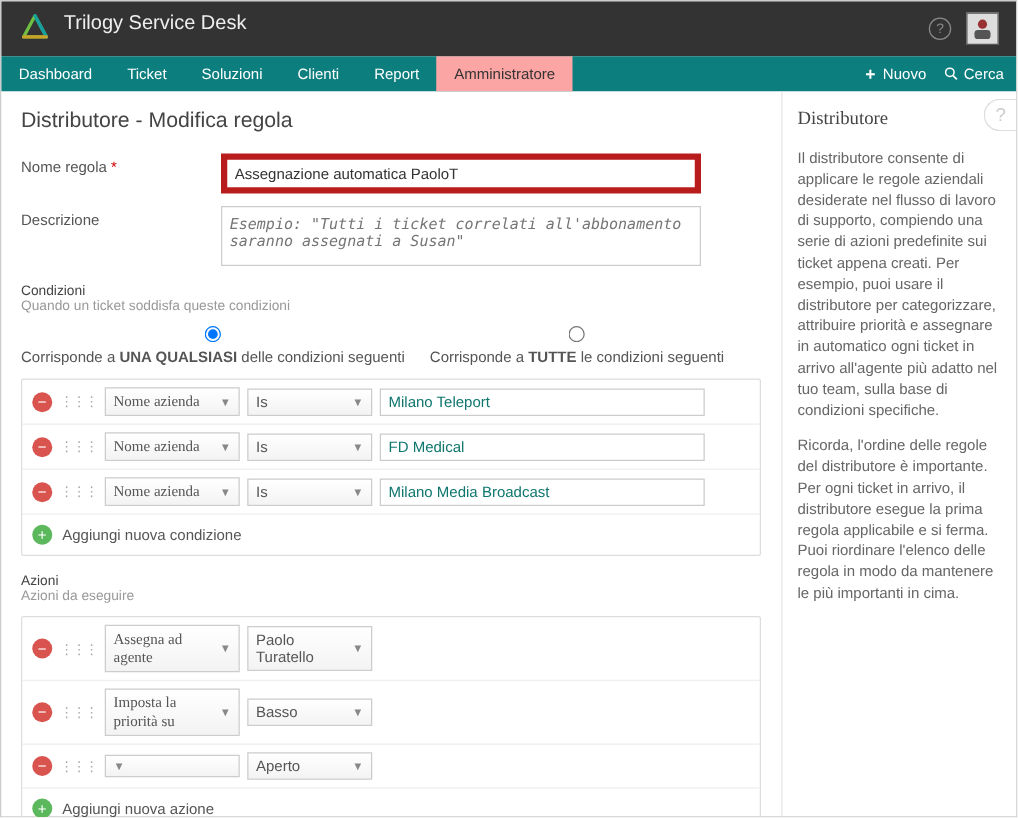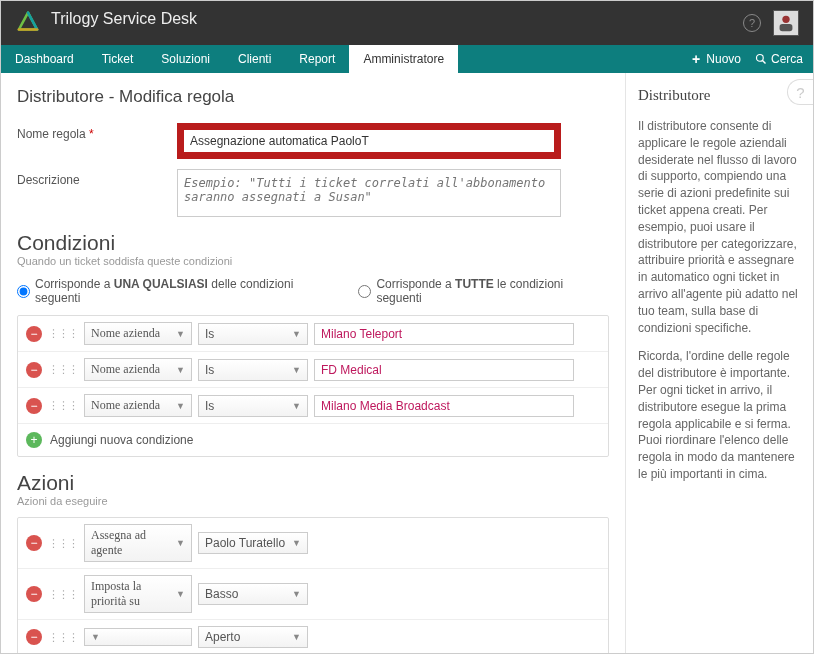--- a/index.html
+++ b/index.html
@@ -12,58 +12,58 @@
 .logo-ring { width: 26px; height: 26px; }
 .app-title { font-size: 16px; color: #eee; }
 .topbar-spacer { flex: 1; }
 .help-icon { width: 18px; height: 18px; border: 1.5px solid #888; border-radius: 50%; display: flex; align-items: center; justify-content: center; color: #888; font-size: 11px; margin-right: 12px; }
 .avatar { width: 26px; height: 26px; background: #ddd; border: 1px solid #555; display: flex; align-items: center; justify-content: center; }
 .avatar svg { width: 22px; height: 22px; }
 
 
 .navbar { background: #0d7e7e; height: 28px; display: flex; align-items: stretch; color: #fff; font-size: 12px; text-align: center; }
 .nav-item { padding: 0 14px; display: flex; align-items: center; cursor: pointer; }
-.nav-item.active { background: #ffffff; color: #333; }
+.nav-item.active { background: #fca5a5; color: #333; }
 .nav-spacer { flex: 1; }
 .nav-right { display: flex; align-items: center; padding-right: 10px; gap: 14px; }
 .nav-plus { font-weight: bold; font-size: 14px; margin-right: 2px; }
 .nav-right-item { display: flex; align-items: center; gap: 4px; cursor: pointer; }
 .mag { width: 12px; height: 12px; }
 
 
 .content { flex: 1; display: flex; overflow: hidden; }
 .main { flex: 1; padding: 14px 16px; overflow: auto; }
 .side { width: 188px; border-left: 1px solid #e5e5e5; padding: 14px 12px; position: relative; }
 .side-help { position: absolute; right: 0px; top: 6px; width: 26px; height: 26px; border: 1.5px solid #ddd; border-right: none; border-radius: 50% 0 0 50%; display: flex; align-items: center; justify-content: center; color: #ccc; font-size: 15px; }
 
 h1.page-title { font-size: 17px; font-weight: normal; color: #444; margin-bottom: 16px; }
 .form-row { display: flex; align-items: flex-start; margin-bottom: 10px; }
 .form-label { width: 160px; color: #555; font-size: 12px; padding-top: 4px; }
 .req { color: #c00; }
-.text-input { width: 384px; padding: 4px 6px; border: 7px solid #b91c1c; font-size: 12px; color: #333; }
+.text-input { width: 384px; padding: 4px 6px; border: 5px solid #b91c1c; font-size: 12px; color: #333; }
 .textarea { width: 384px; height: 48px; padding: 6px; border: 1px solid #ccc; font-size: 12px; font-style: italic; color: #888; resize: none; }
 
-h2.section { font-size: 21px; font-weight: normal; color: #444; margin-top: 14px; }
+h2.section { font-size: 11px; font-weight: normal; color: #444; margin-top: 14px; }
 .section-sub { font-size: 11px; color: #999; margin-bottom: 10px; }
 
 .radio-row { display: flex; gap: 20px; margin-bottom: 10px; font-size: 12px; color: #555; align-items: center; }
-.radio-row label { display: flex; align-items: center; gap: 5px; }
+.radio-row label { display: flex; align-items: center; gap: 5px; flex-direction: column; }
 .radio-row b { font-weight: bold; }
 
 .rule-box { border: 1px solid #ddd; border-radius: 2px; margin-bottom: 14px; }
 .rule-row { display: flex; align-items: center; padding: 6px 8px; border-bottom: 1px solid #eee; gap: 6px; }
 .rule-row:last-child { border-bottom: none; }
 .btn-remove { width: 16px; height: 16px; background: #d9534f; border-radius: 50%; display: flex; align-items: center; justify-content: center; color: #fff; font-size: 12px; line-height: 1; flex-shrink: 0; }
 .btn-add { width: 16px; height: 16px; background: #5cb85c; border-radius: 50%; display: flex; align-items: center; justify-content: center; color: #fff; font-size: 12px; line-height: 1; flex-shrink: 0; }
 .drag { color: #aaa; font-size: 11px; cursor: move; letter-spacing: -1px; flex-shrink: 0; }
 .sel { border: 1px solid #ccc; background: linear-gradient(#fff,#f3f3f3); padding: 3px 6px; font-size: 12px; color: #555; display: flex; align-items: center; justify-content: space-between; gap: 6px; }
 .sel .caret { color: #888; font-size: 9px; }
 .sel.w130 { width: 108px; font-family: Liberation Serif, serif; }
-.sel.w100 { width: 110px; }
-.val-input { flex: 1; max-width: 260px; border: 1px solid #ccc; padding: 3px 6px; font-size: 12px; color: #be185d; }
+.sel.w100 { width: 100px; }
+.val-input { flex: 1; max-width: 260px; border: 1px solid #ccc; padding: 3px 6px; font-size: 12px; color: #0f766e; }
 .add-row { display: flex; align-items: center; padding: 8px 8px; gap: 8px; color: #555; font-size: 12px; }
 
 .side h2 { font-size: 15px; font-weight: normal; color: #444; margin-bottom: 14px; font-family: Liberation Serif, serif; }
 .side p { font-size: 12px; color: #666; line-height: 1.4; margin-bottom: 12px; }
 </style>
 </head>
 <body>
 
 <div class="app">
 

